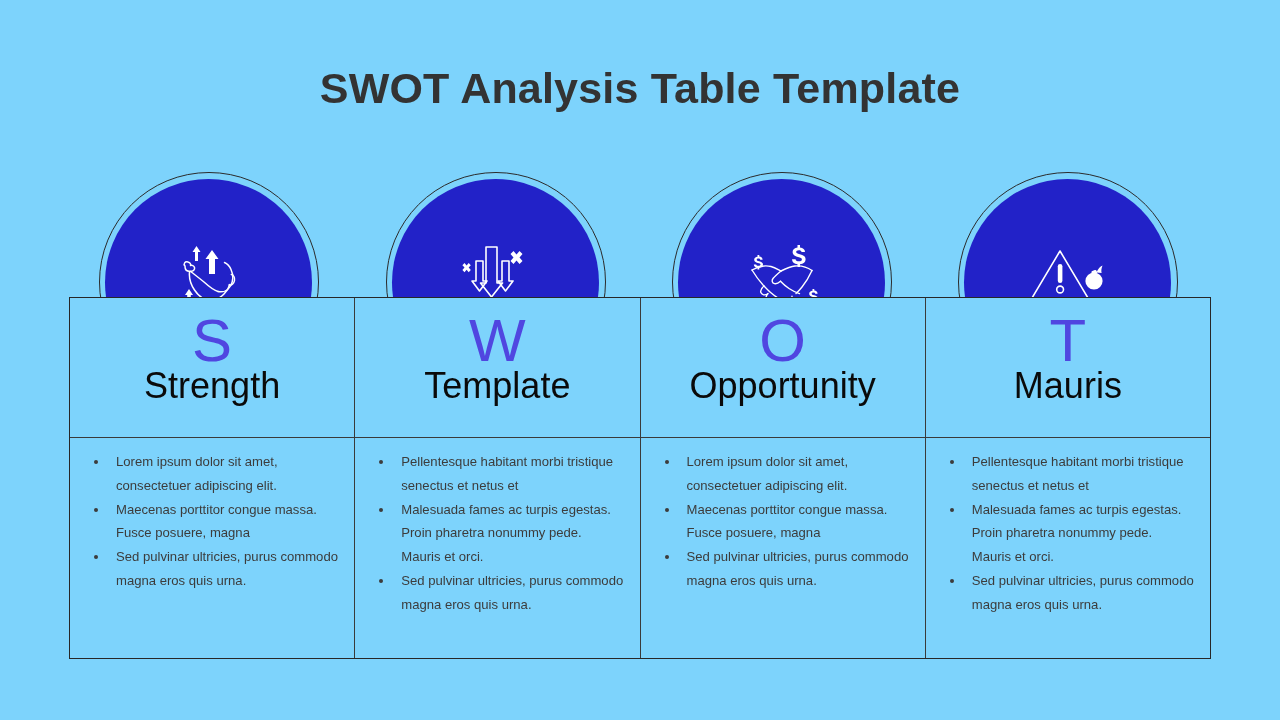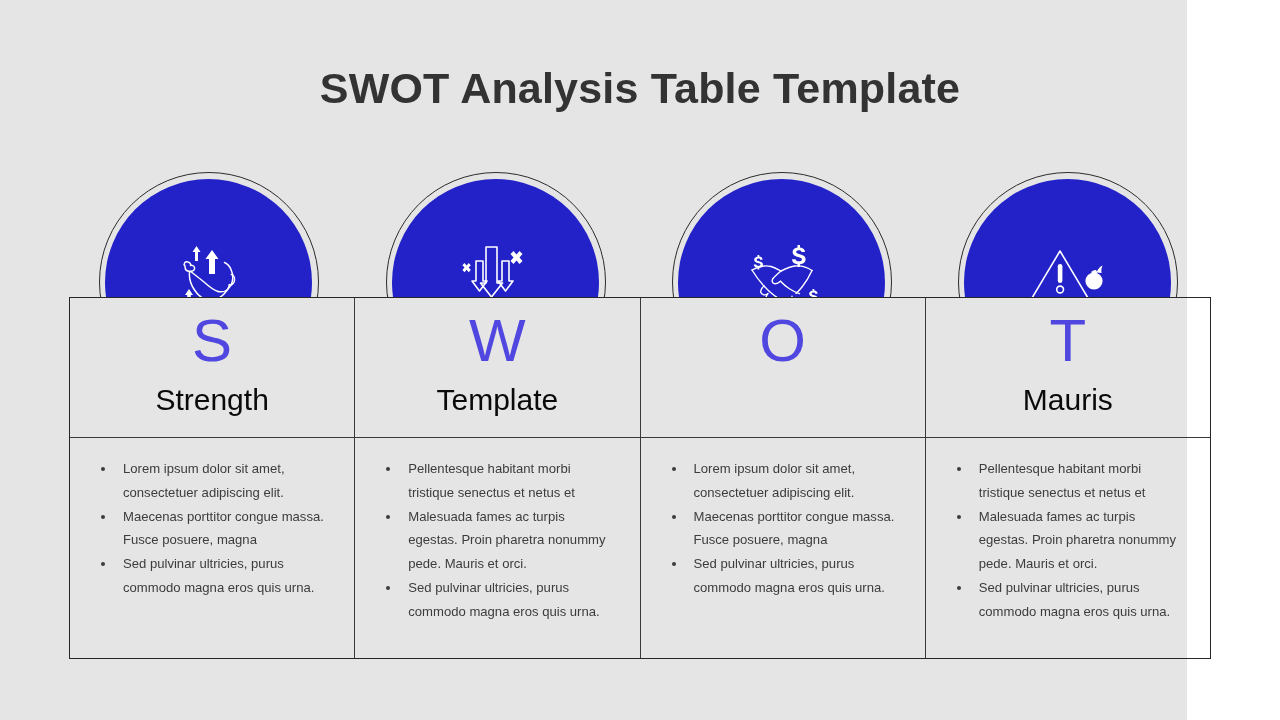--- a/index.html
+++ b/index.html
@@ -11,23 +11,23 @@
     height: 720px;
     background: #ffffff;
     font-family: "Liberation Sans", sans-serif;
     overflow: hidden;
     position: relative;
   }
 
   .slide {
     position: absolute;
     left: 0; top: 0;
-    width: 1187px;
+    width: 1280px;
     height: 720px;
-    background: #e5e5e5;
+    background: #7dd3fc;
   }
 
   
   .title {
     position: absolute;
     left: 0;
     top: 64px;
     width: 1280px;
     text-align: center;
     font-size: 43px;
@@ -116,34 +116,34 @@
     padding-top: 13px;
   }
   .col-letter {
     font-size: 60px;
     line-height: 60px;
     font-weight: normal;
     color: #5046e0;
     letter-spacing: 0px;
   }
   .col-name {
-    margin-top: 14px;
-    font-size: 30px;
+    margin-top: 0;
+    font-size: 36px;
     line-height: 30px;
     color: #0a0a0a;
     font-weight: normal;
   }
 
   .col-body {
     flex: 1 1 auto;
     padding: 12px 16px 10px 10px;
     box-sizing: border-box;
   }
   ul.bullets {
-    margin: 7px;
+    margin: 0;
     padding: 0;
     list-style: none;
   }
   ul.bullets li {
     position: relative;
     padding-left: 36px;
     margin-bottom: 0px;
     font-size: 13.1px;
     line-height: 23.8px;
     color: #3c3c3c;
@@ -276,20 +276,21 @@
           <li>Pellentesque habitant morbi tristique senectus et netus et</li>
           <li>Malesuada fames ac turpis egestas. Proin pharetra nonummy pede. Mauris et orci.</li>
           <li>Sed pulvinar ultricies, purus commodo magna eros quis urna.</li>
         </ul>
       </div>
     </div>
 
     <div class="col">
       <div class="col-head">
         <div class="col-letter">O</div>
+        <div class="col-name">Opportunity</div>
       </div>
       <div class="col-body">
         <ul class="bullets">
           <li>Lorem ipsum dolor sit amet, consectetuer adipiscing elit.</li>
           <li>Maecenas porttitor congue massa. Fusce posuere, magna</li>
           <li>Sed pulvinar ultricies, purus commodo magna eros quis urna.</li>
         </ul>
       </div>
     </div>
 

